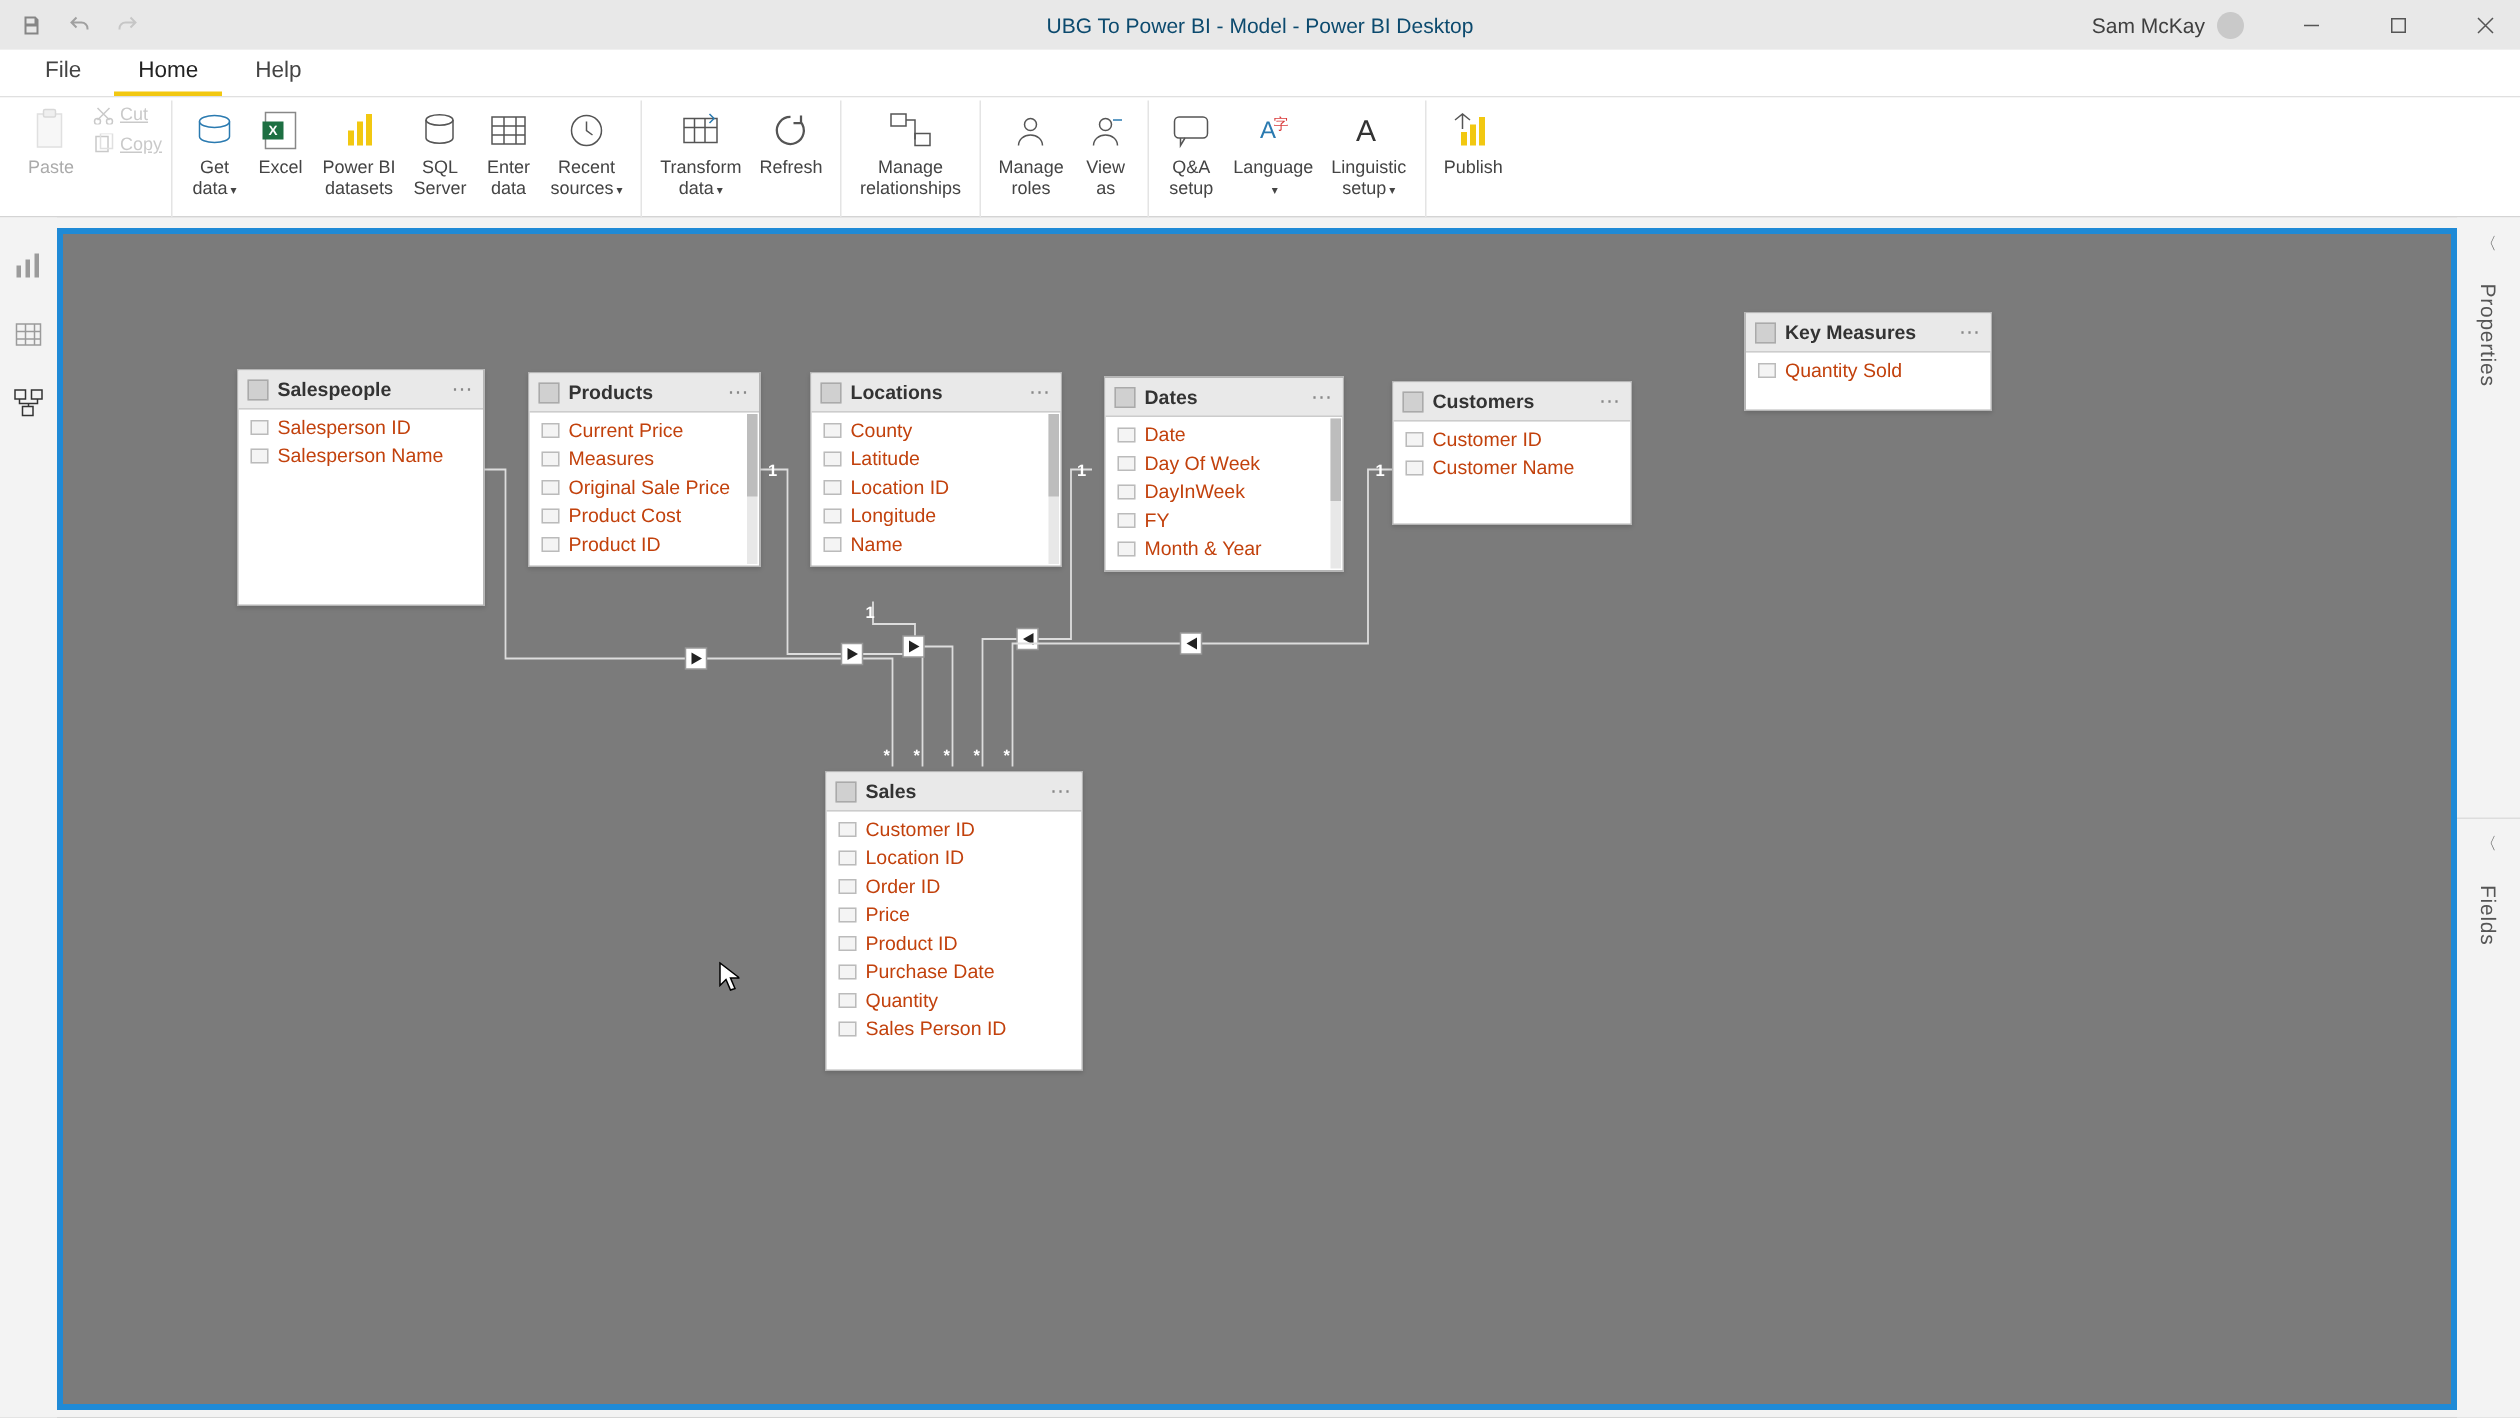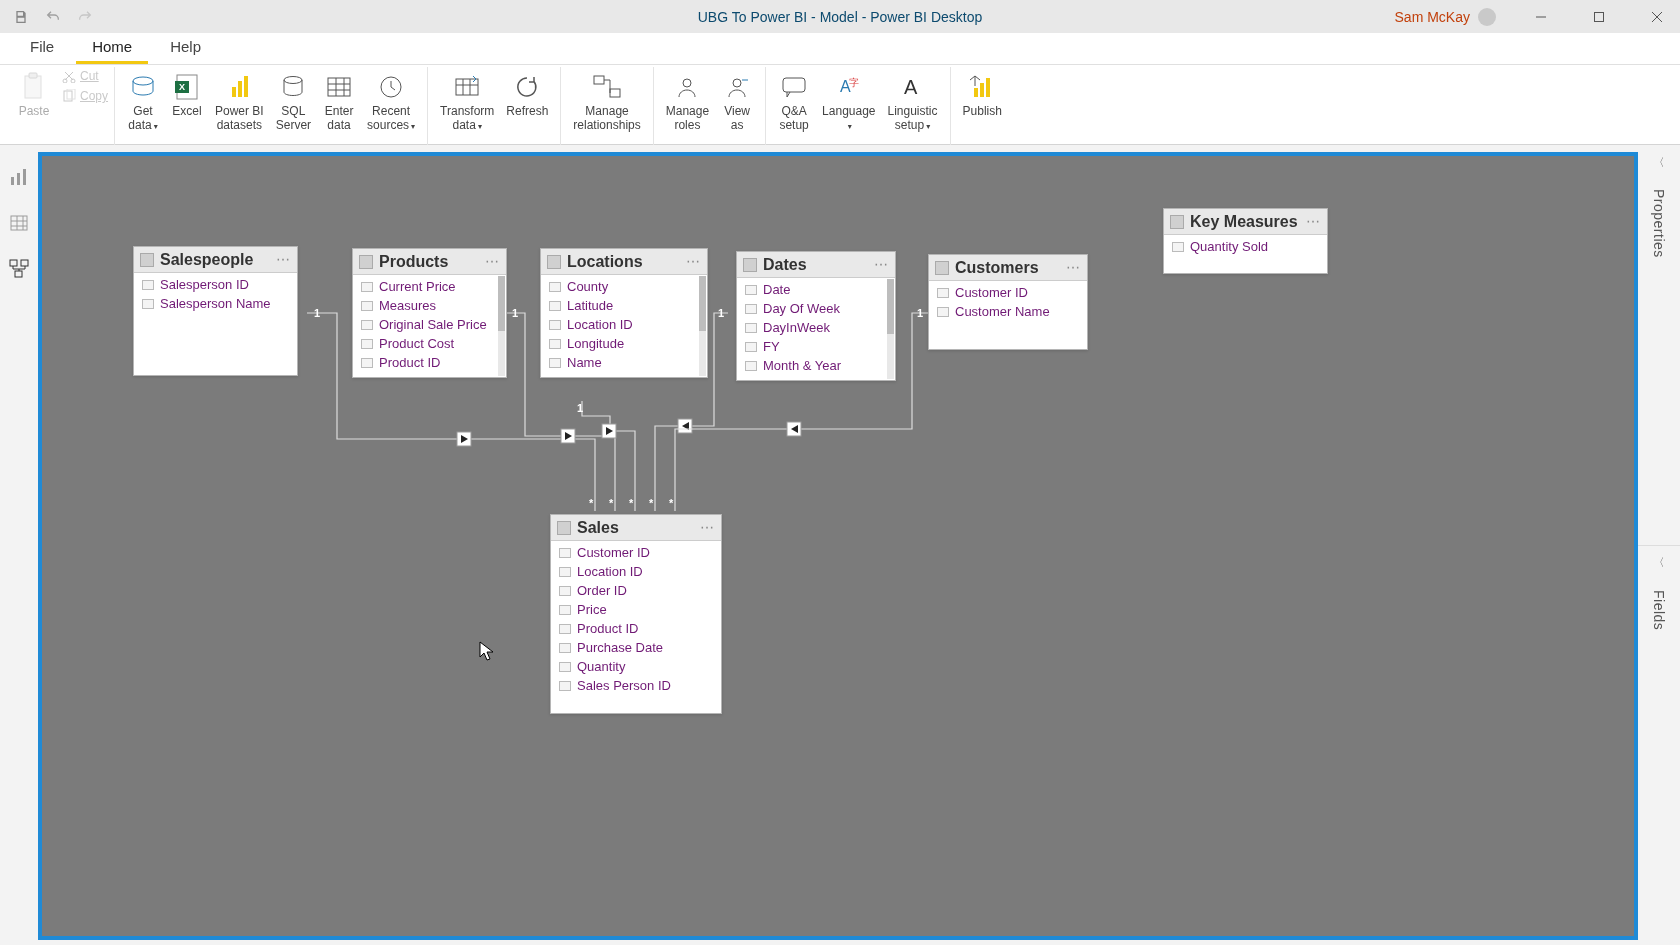--- a/index.html
+++ b/index.html
@@ -4,21 +4,21 @@
 <style>
 * { box-sizing: border-box; margin: 0; padding: 0; font-family: "Segoe UI", Tahoma, sans-serif; }
 html, body { width: 1680px; height: 945px; overflow: hidden; background: #f3f3f3; }
 
 
 .titlebar { height: 33px; background: #e8e8e8; display: flex; align-items: center; color: #444; font-size: 14px; position: relative; }
 .titlebar .qat { display: flex; align-items: center; gap: 14px; padding-left: 12px; }
 .titlebar .qat .qicon { width: 18px; height: 18px; display: flex; align-items: center; justify-content: center; opacity: .75; }
 .titlebar .title { position: absolute; left: 50%; transform: translateX(-50%); font-size: 14px; color: #0c4a6e; }
 .titlebar .right { position: absolute; right: 0; display: flex; align-items: center; gap: 12px; padding-right: 0; }
-.titlebar .user { display: flex; align-items: center; gap: 8px; font-size: 14px; color: #c2410c; margin-right: 10px;}
+.titlebar .user { display: flex; align-items: center; gap: 8px; font-size: 14px; color: #404040; margin-right: 10px;}
 .titlebar .avatar { width: 18px; height: 18px; border-radius: 50%; background: #c9c9c9; }
 .titlebar .winbtn { width: 46px; height: 33px; display: flex; align-items: center; justify-content: center; color: #555; }
 .titlebar .winbtn svg { width: 12px; height: 12px; }
 
 
 .menubar { height: 32px; background: #fff; display: flex; align-items: flex-end; gap: 6px; padding-left: 14px; border-bottom: 1px solid #e0e0e0; }
 .menubar .mtab { padding: 6px 16px 6px; font-size: 15px; color: #444; cursor: pointer; border-bottom: 3px solid transparent; }
 .menubar .mtab.active { border-bottom: 3px solid #f2c811; color: #222; }
 
 
@@ -47,24 +47,24 @@
 .rightrail { position: absolute; right: 0; top: 145px; width: 42px; bottom: 0; background: #f3f3f3; display: flex; flex-direction: column; }
 .rightrail .collapse-arrow { height: 34px; display:flex; align-items:center; justify-content:center; color:#666; font-size:11px;}
 .rightrail .rail { flex: 1; display: flex; align-items: flex-start; justify-content: center; }
 .rightrail .rotlabel { writing-mode: vertical-rl; font-size: 14px; color: #555; padding-top: 10px; letter-spacing: .5px; }
 .rightrail .sep { border-top: 1px solid #ddd; }
 
 
 .tcard { position: absolute; background: #fff; border: 1px solid #b5b5b5; box-shadow: 0 1px 3px rgba(0,0,0,.15); font-size: 13px; color: #333; }
 .tcard .thead { background: #e9e9e9; border-bottom: 1px solid #ccc; height: 26px; display: flex; align-items: center; padding: 0 6px; gap: 6px; position: relative; }
 .tcard .thead .ticon { width: 14px; height: 14px; background: #d0d0d0; border: 1px solid #aaa; }
-.tcard .thead .tname { font-weight: 600; font-size: 16px; color: #333; }
+.tcard .thead .tname { font-weight: 600; font-size: 13px; color: #333; }
 .tcard .thead .tdots { position: absolute; right: 6px; top: 4px; color: #888; font-size: 14px; letter-spacing: 1px; }
 .tcard .tbody { padding: 2px 0; overflow: hidden; }
-.tcard .trow { display: flex; align-items: center; gap: 6px; padding: 1px 8px; height: 19px; font-size: 13px; color: #701a75; }
+.tcard .trow { display: flex; align-items: center; gap: 6px; padding: 1px 8px; height: 19px; font-size: 13px; color: #c2410c; }
 .tcard .trow .cicon { width: 12px; height: 10px; border: 1px solid #bbb; background: #f4f4f4; }
 .tcard .vscroll { position:absolute; right:1px; top:27px; bottom:1px; width:7px; background:#e8e8e8; }
 .tcard .vscroll .thumb { position:absolute; left:0; right:0; top:0; height:55%; background:#bdbdbd; }
 
 
 .relsvg { position: absolute; inset: 0; width: 100%; height: 100%; pointer-events: none; }
 .rel-label { font-size: 11px; fill: #fff; font-weight:600; }
 .rel-box { fill: #fff; stroke: #999; }
 .rel-arrow { fill: #222; }
 
@@ -376,21 +376,21 @@
         <rect class="rel-box" x="636" y="263" width="14" height="14"></rect>
           <polygon class="rel-arrow" points="647,266 640,270 647,274"></polygon>
 
         <path d="M 886 157 L 870 157 L 870 273 L 633 273 L 633 355" stroke="#ddd" stroke-width="1.2" fill="none"></path>
         <text class="rel-label" x="875" y="161">1</text>
         <text class="rel-label" x="627" y="351">*</text>
         <rect class="rel-box" x="745" y="266" width="14" height="14"></rect>
           <polygon class="rel-arrow" points="756,269 749,273 756,277"></polygon>
       </svg>
 
-      <div class="tcard" style="left:91px; top:90px; width:165px; height:130px;">
+      <div class="tcard" style="left:116px; top:90px; width:165px; height:158px;">
         <div class="thead">
           <span class="ticon"></span>
           <span class="tname">Salespeople</span>
           <span class="tdots">⋯</span>
         </div>
         <div class="tbody">
           <div class="trow">
               <span class="cicon"></span>
               <span>Salesperson ID</span>
             </div>

